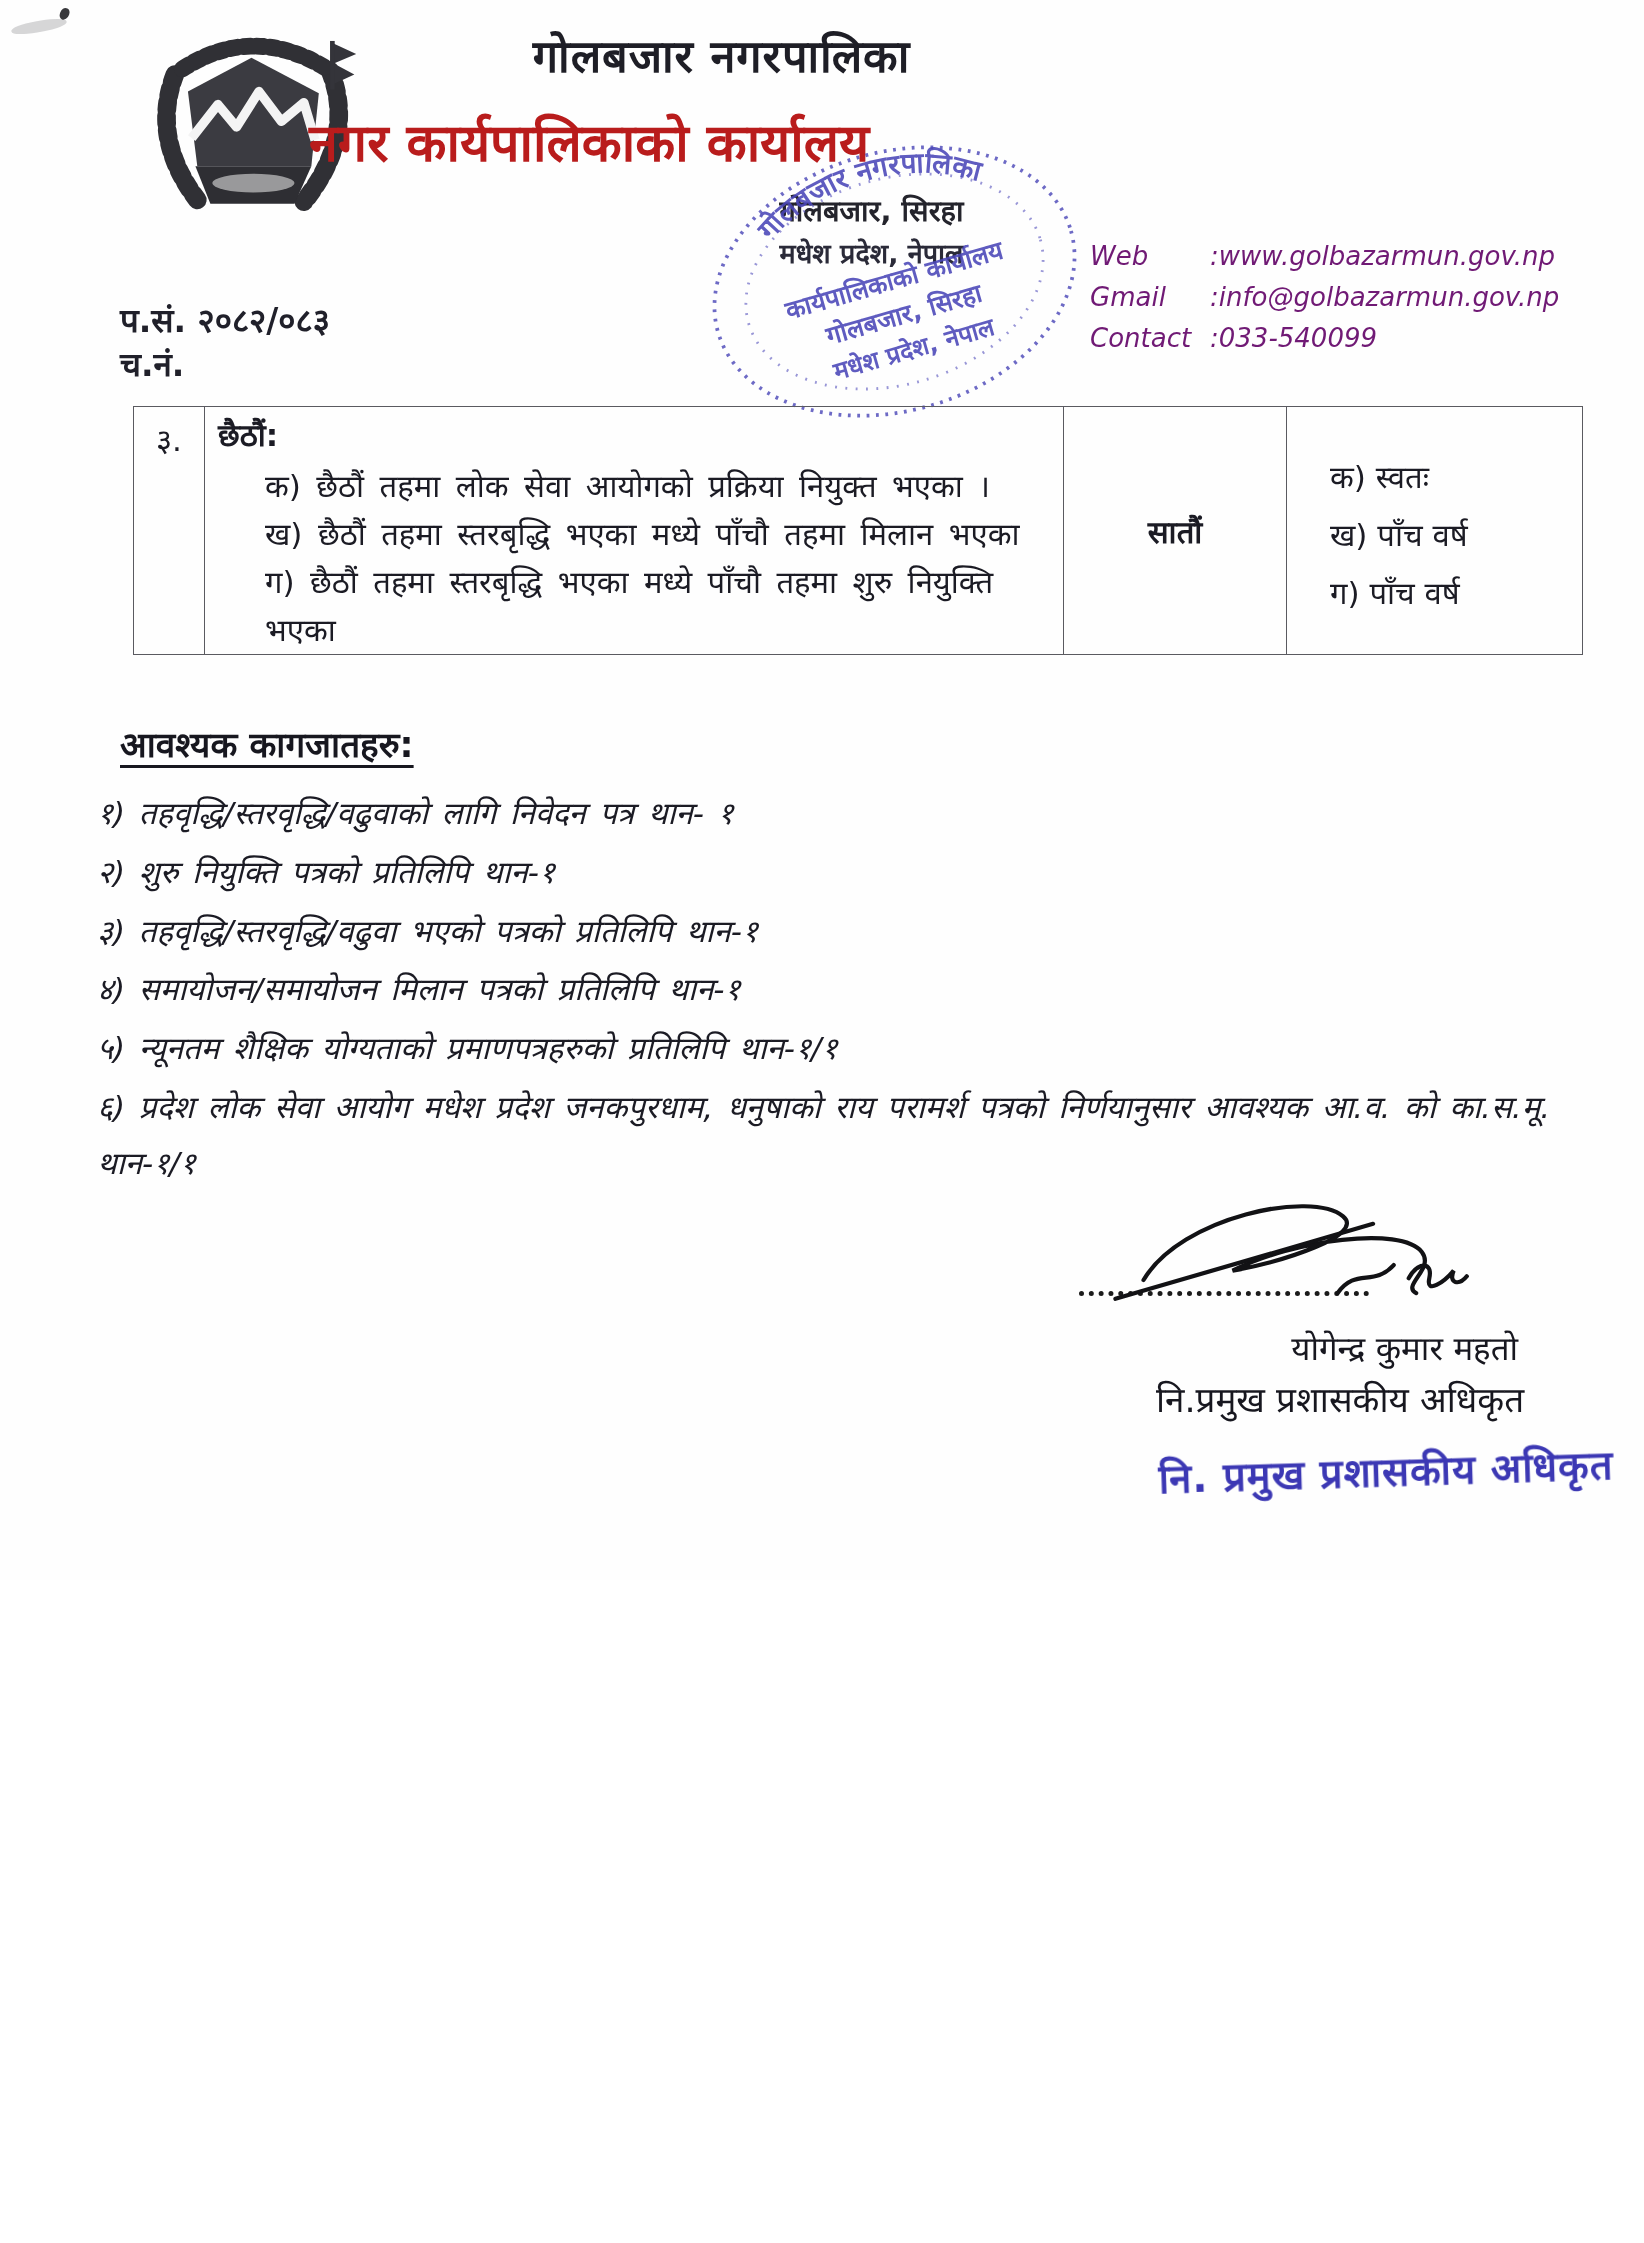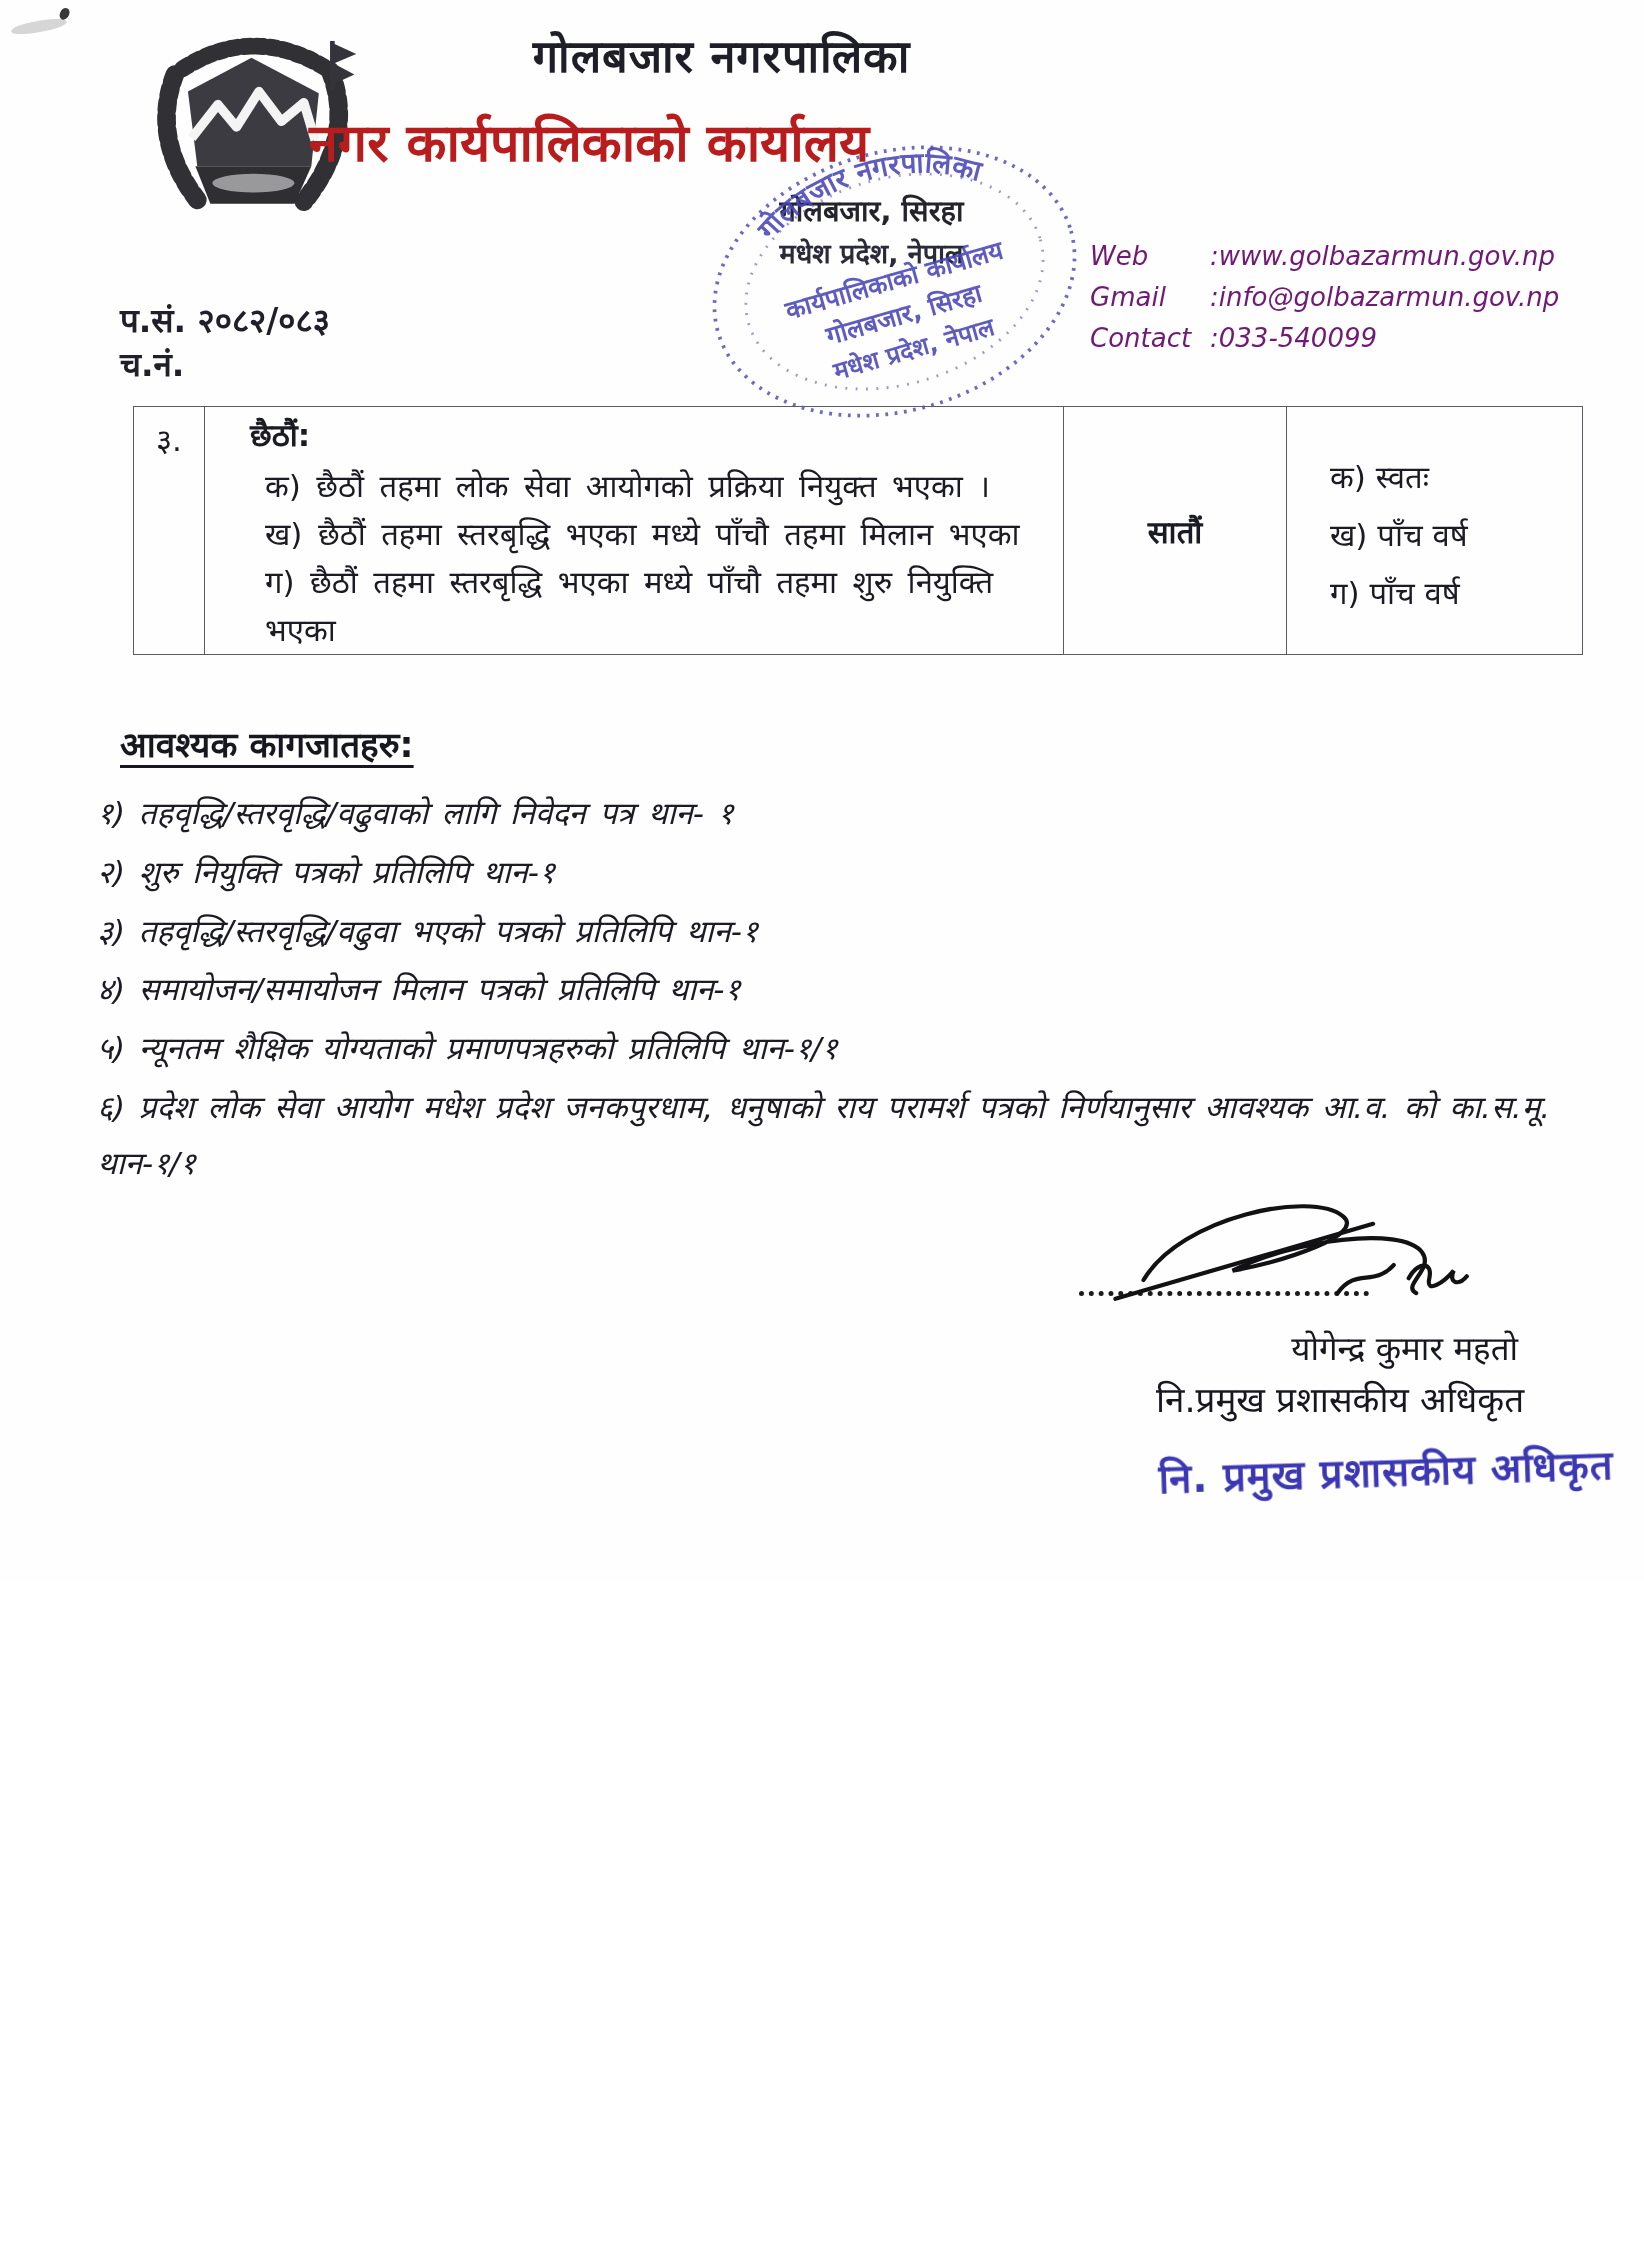--- a/index.html
+++ b/index.html
@@ -23,21 +23,21 @@
   .dot{top:7.5px;left:60px;width:9.4px;height:12px;background:#15151a;border-radius:50% 40% 55% 45%;transform:rotate(20deg);opacity:.85;}
   
   .emblem{top:26px;left:139px;width:225px;height:201px;filter:blur(0.7px);opacity:.92;}
   
   .hstamp{top:141px;left:693px;width:403px;height:281px;pointer-events:none;}
   
   .dtable{top:406px;left:133px;width:1448px;height:247px;display:flex;border:0.9px solid #5a5a60;}
   .dtable .c{border-right:0.9px solid #5a5a60;box-sizing:border-box;font-size:31px;color:#1b1b24;}
   .c1{width:71px;text-align:center;padding-top:11.2px;}
   .c2{width:859px;padding:5.6px 9.4px 0 13px;}
-  .c2 .cellhead{font-size:31px;font-weight:600;margin-bottom:7.5px;margin-left:32px;}
+  .c2 .cellhead{font-size:31px;font-weight:600;margin-bottom:7.5px;}
   .c2 .titem{padding-left:47px;line-height:48px;word-spacing:5.6px;}
   .c3{width:223px;display:flex;align-items:center;justify-content:center;font-weight:600;}
   .c4{width:295px;border-right:none !important;padding:41px 0 0 43px;line-height:58px;}
   
   .chead{top:720px;left:120px;font-size:35px;font-weight:700;text-decoration:underline;text-underline-offset:7.5px;color:#17171f;}
   .clist{top:785px;left:97px;width:1471px;font-size:31px;color:#1b1b24;font-style:italic;}
   .clist .item{line-height:56px;margin-bottom:2.8px;word-spacing:3.7px;}
   
   .sigline{top:1291px;left:1079px;width:290px;border-bottom:5.6px dotted #1b1b1b;height:0;}
   .sigsvg{top:1188px;left:1092px;width:431px;height:141px;}

